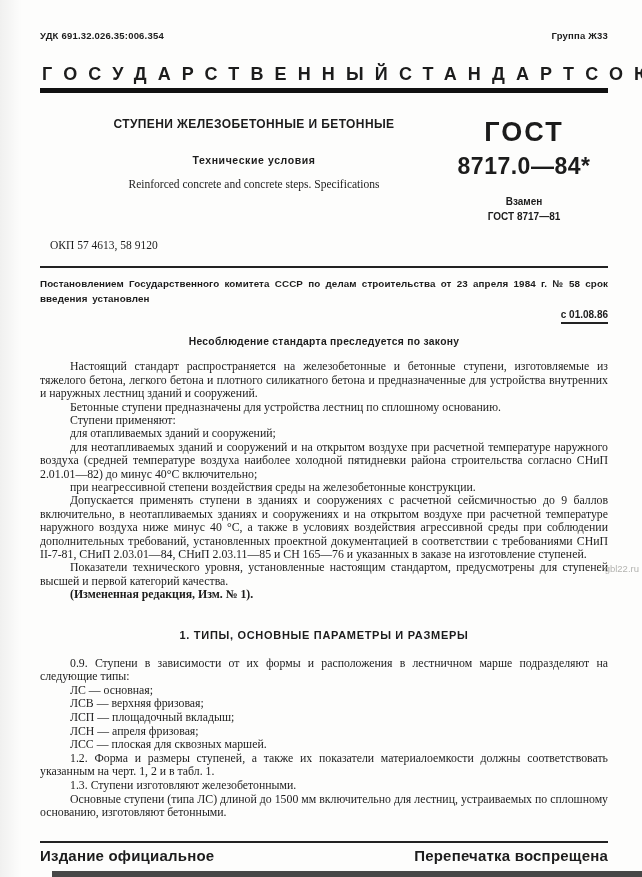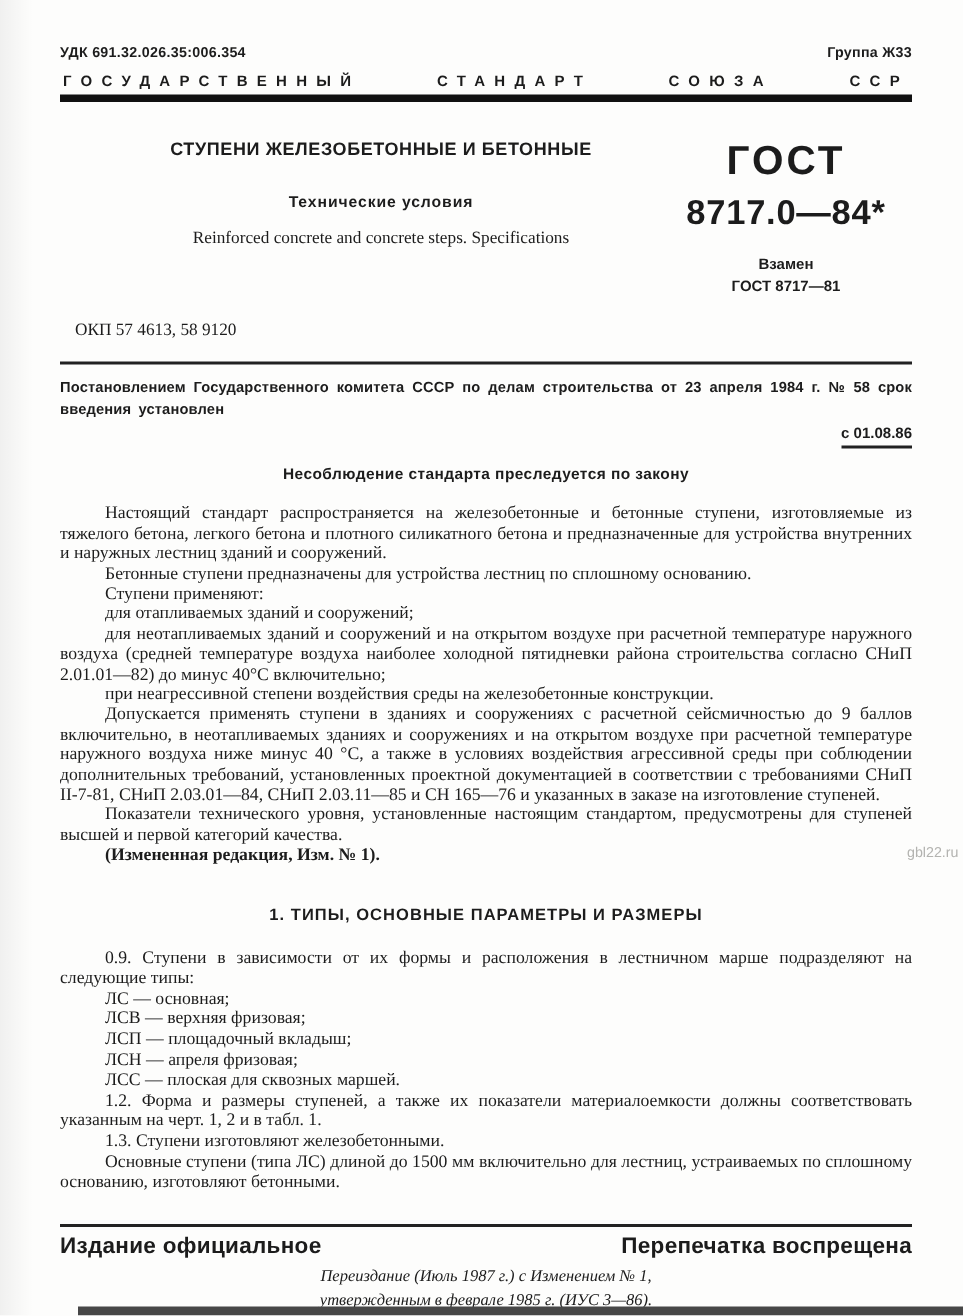--- a/index.html
+++ b/index.html
@@ -21,23 +21,23 @@
   
   .meta-row { display: flex; justify-content: space-between; align-items: baseline; }
   .udk, .group {
     font-family: "Liberation Sans", sans-serif;
     font-weight: bold; font-size: 9.5px; letter-spacing: 0.2px;
   }
 
   
   .org-header {
     display: flex; justify-content: space-between;
-    margin-top: 8px; padding: 0 2px;
-    font-family: "Liberation Sans", sans-serif;
-    font-weight: bold; font-size: 10px;
+    margin-top: 23px; padding: 0 2px;
+    font-family: "Liberation Sans", sans-serif;
+    font-weight: bold; font-size: 18px;
   }
   .org-header span { letter-spacing: 0.62em; }
   .bar-thick { margin-top: 3px; height: 5px; background: #111; }
 
   
   .title-block { display: flex; margin-top: 24px; }
   .title-left { width: 400px; text-align: center; padding-left: 28px; }
   .doc-title {
     font-family: "Liberation Sans", sans-serif;
     font-weight: bold; font-size: 12px; letter-spacing: 0.4px;

